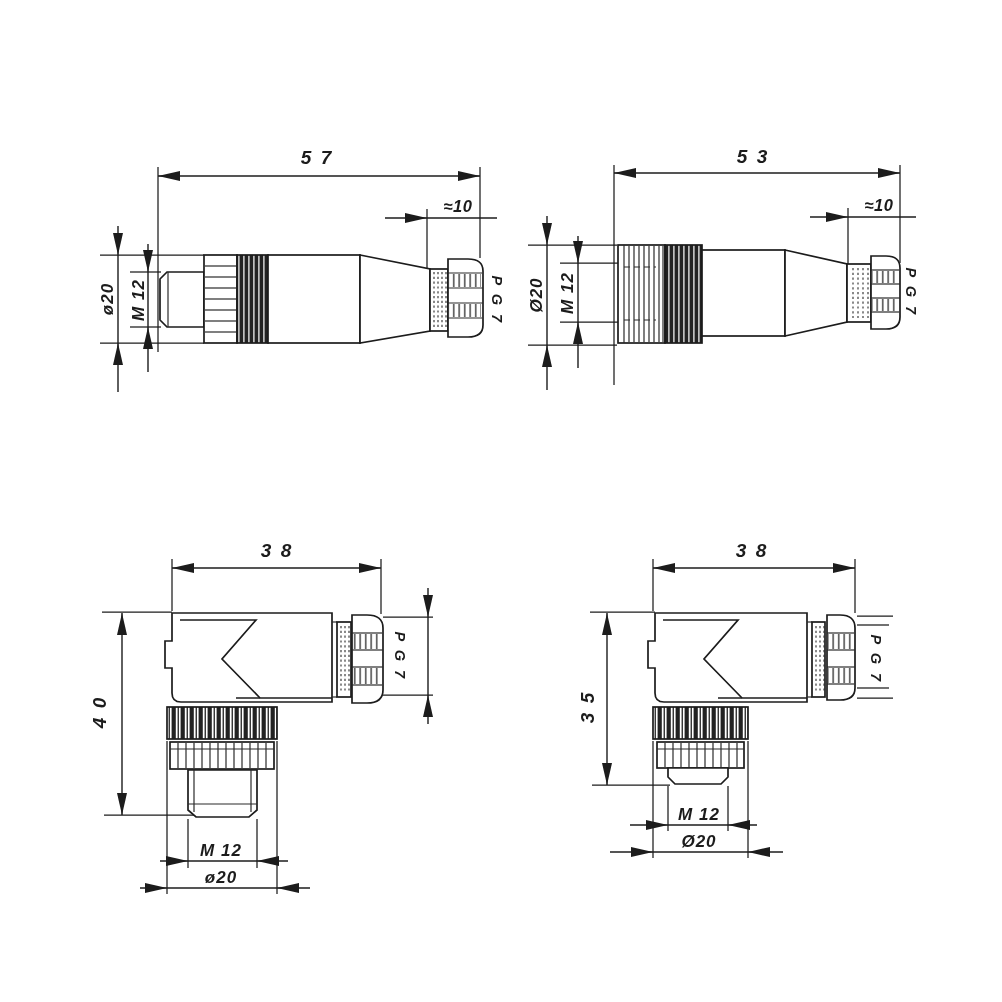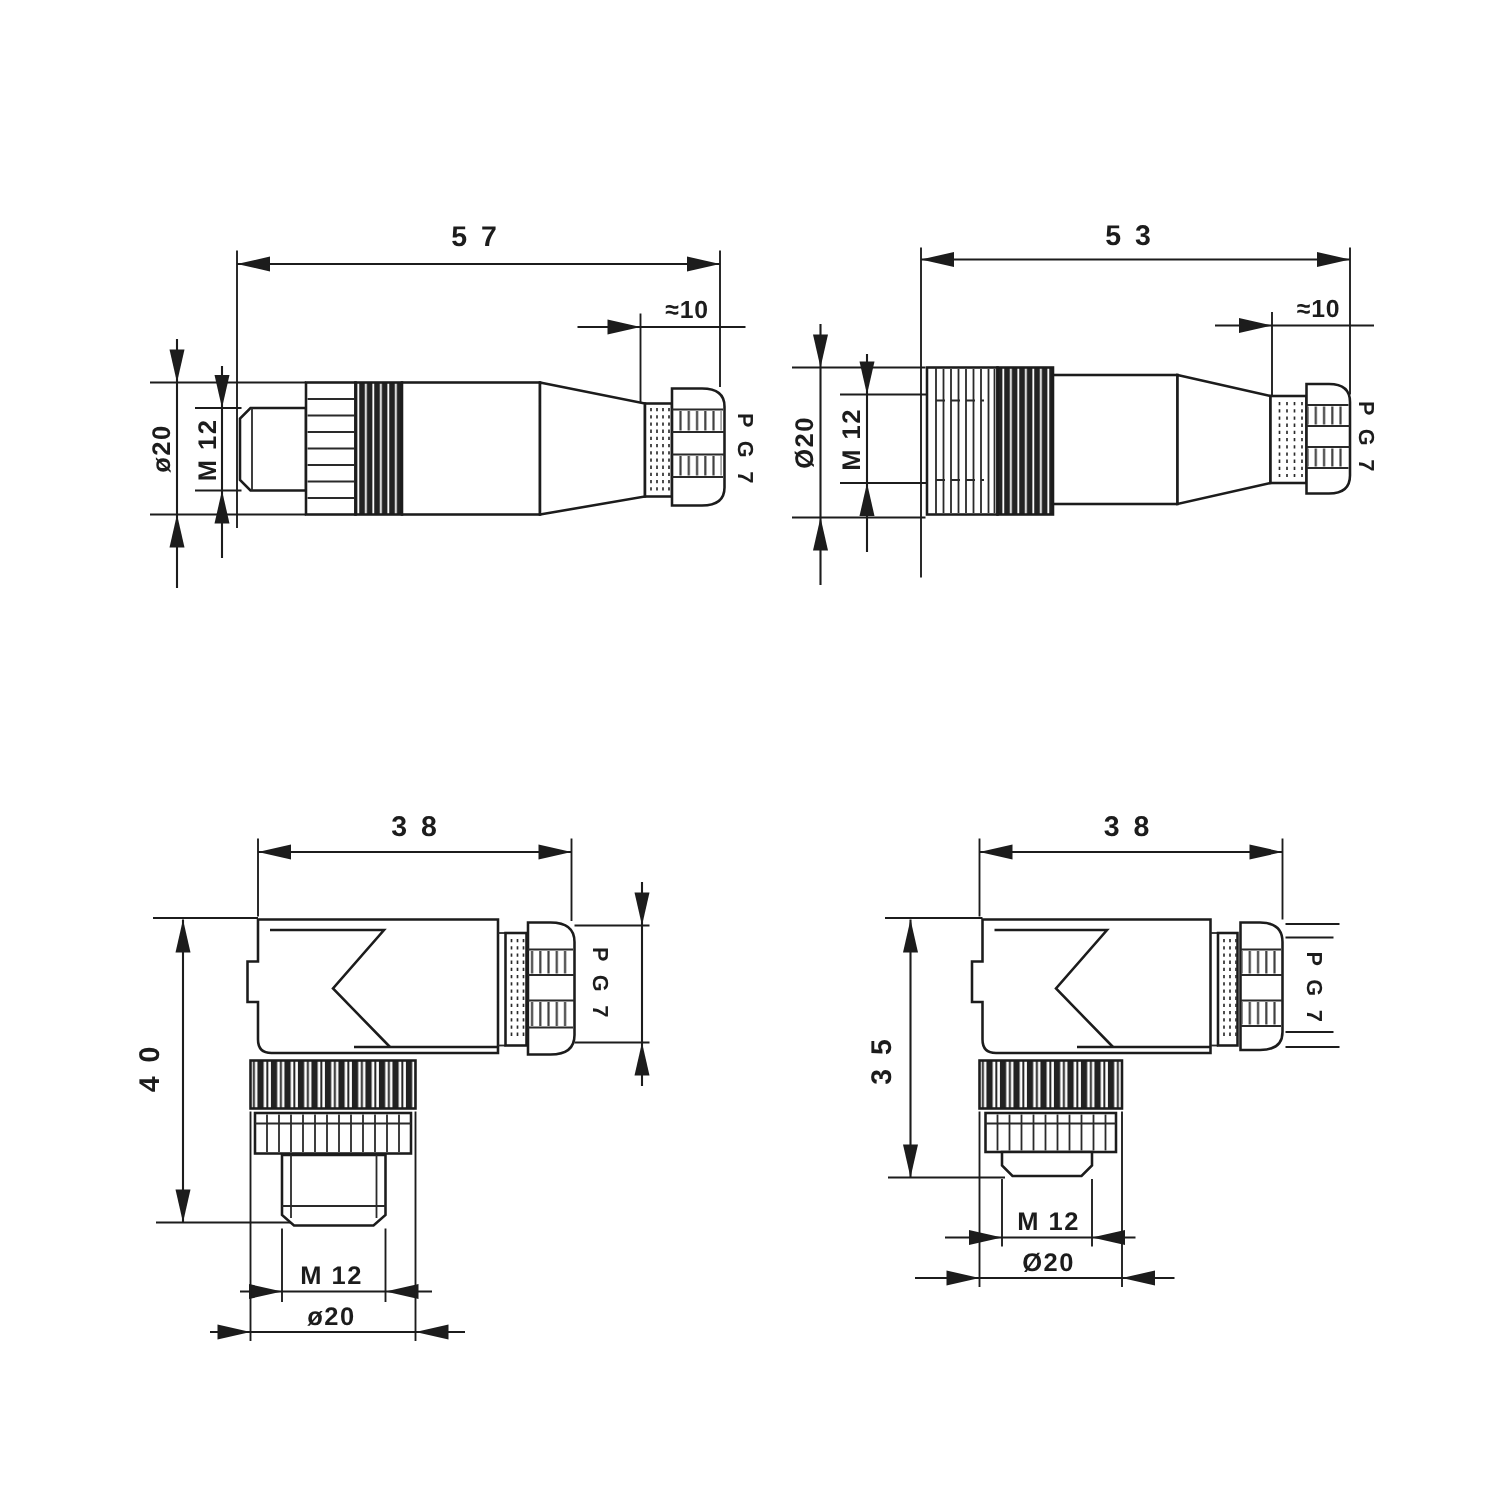--- a/index.html
+++ b/index.html
@@ -1,16 +1,16 @@
 <!DOCTYPE html>
 <html><head>
 <meta charset="utf-8">
 <style>
   html,body{margin:0;padding:0;background:#ffffff;}
-  .stage{position:relative;width:962px;height:1002px;background:#a3a3a3;overflow:hidden;}
+  .stage{position:relative;width:962px;height:1002px;background:#a3a3a3;overflow:hidden;font-style:italic;}
   svg{position:absolute;inset:0;}
   svg text{font-family:"Liberation Sans","DejaVu Sans",sans-serif;font-weight:bold;fill:#1c1c1c;}
   .ln{stroke:#1c1c1c;stroke-width:1.7;fill:none;}
   .lnf{stroke:#1c1c1c;stroke-width:1.7;fill:#ffffff;}
   .dim{stroke:#1c1c1c;stroke-width:1.4;fill:none;}
   .ext{stroke:#1c1c1c;stroke-width:1.25;fill:none;}
   .thin{stroke:#2a2a2a;stroke-width:1.2;fill:none;}
   .dot{stroke:#2a2a2a;stroke-width:1.1;fill:none;stroke-dasharray:2.2,2.6;}
   .arr{fill:#1c1c1c;stroke:none;}
   .t19{font-size:19px;letter-spacing:2px;}

